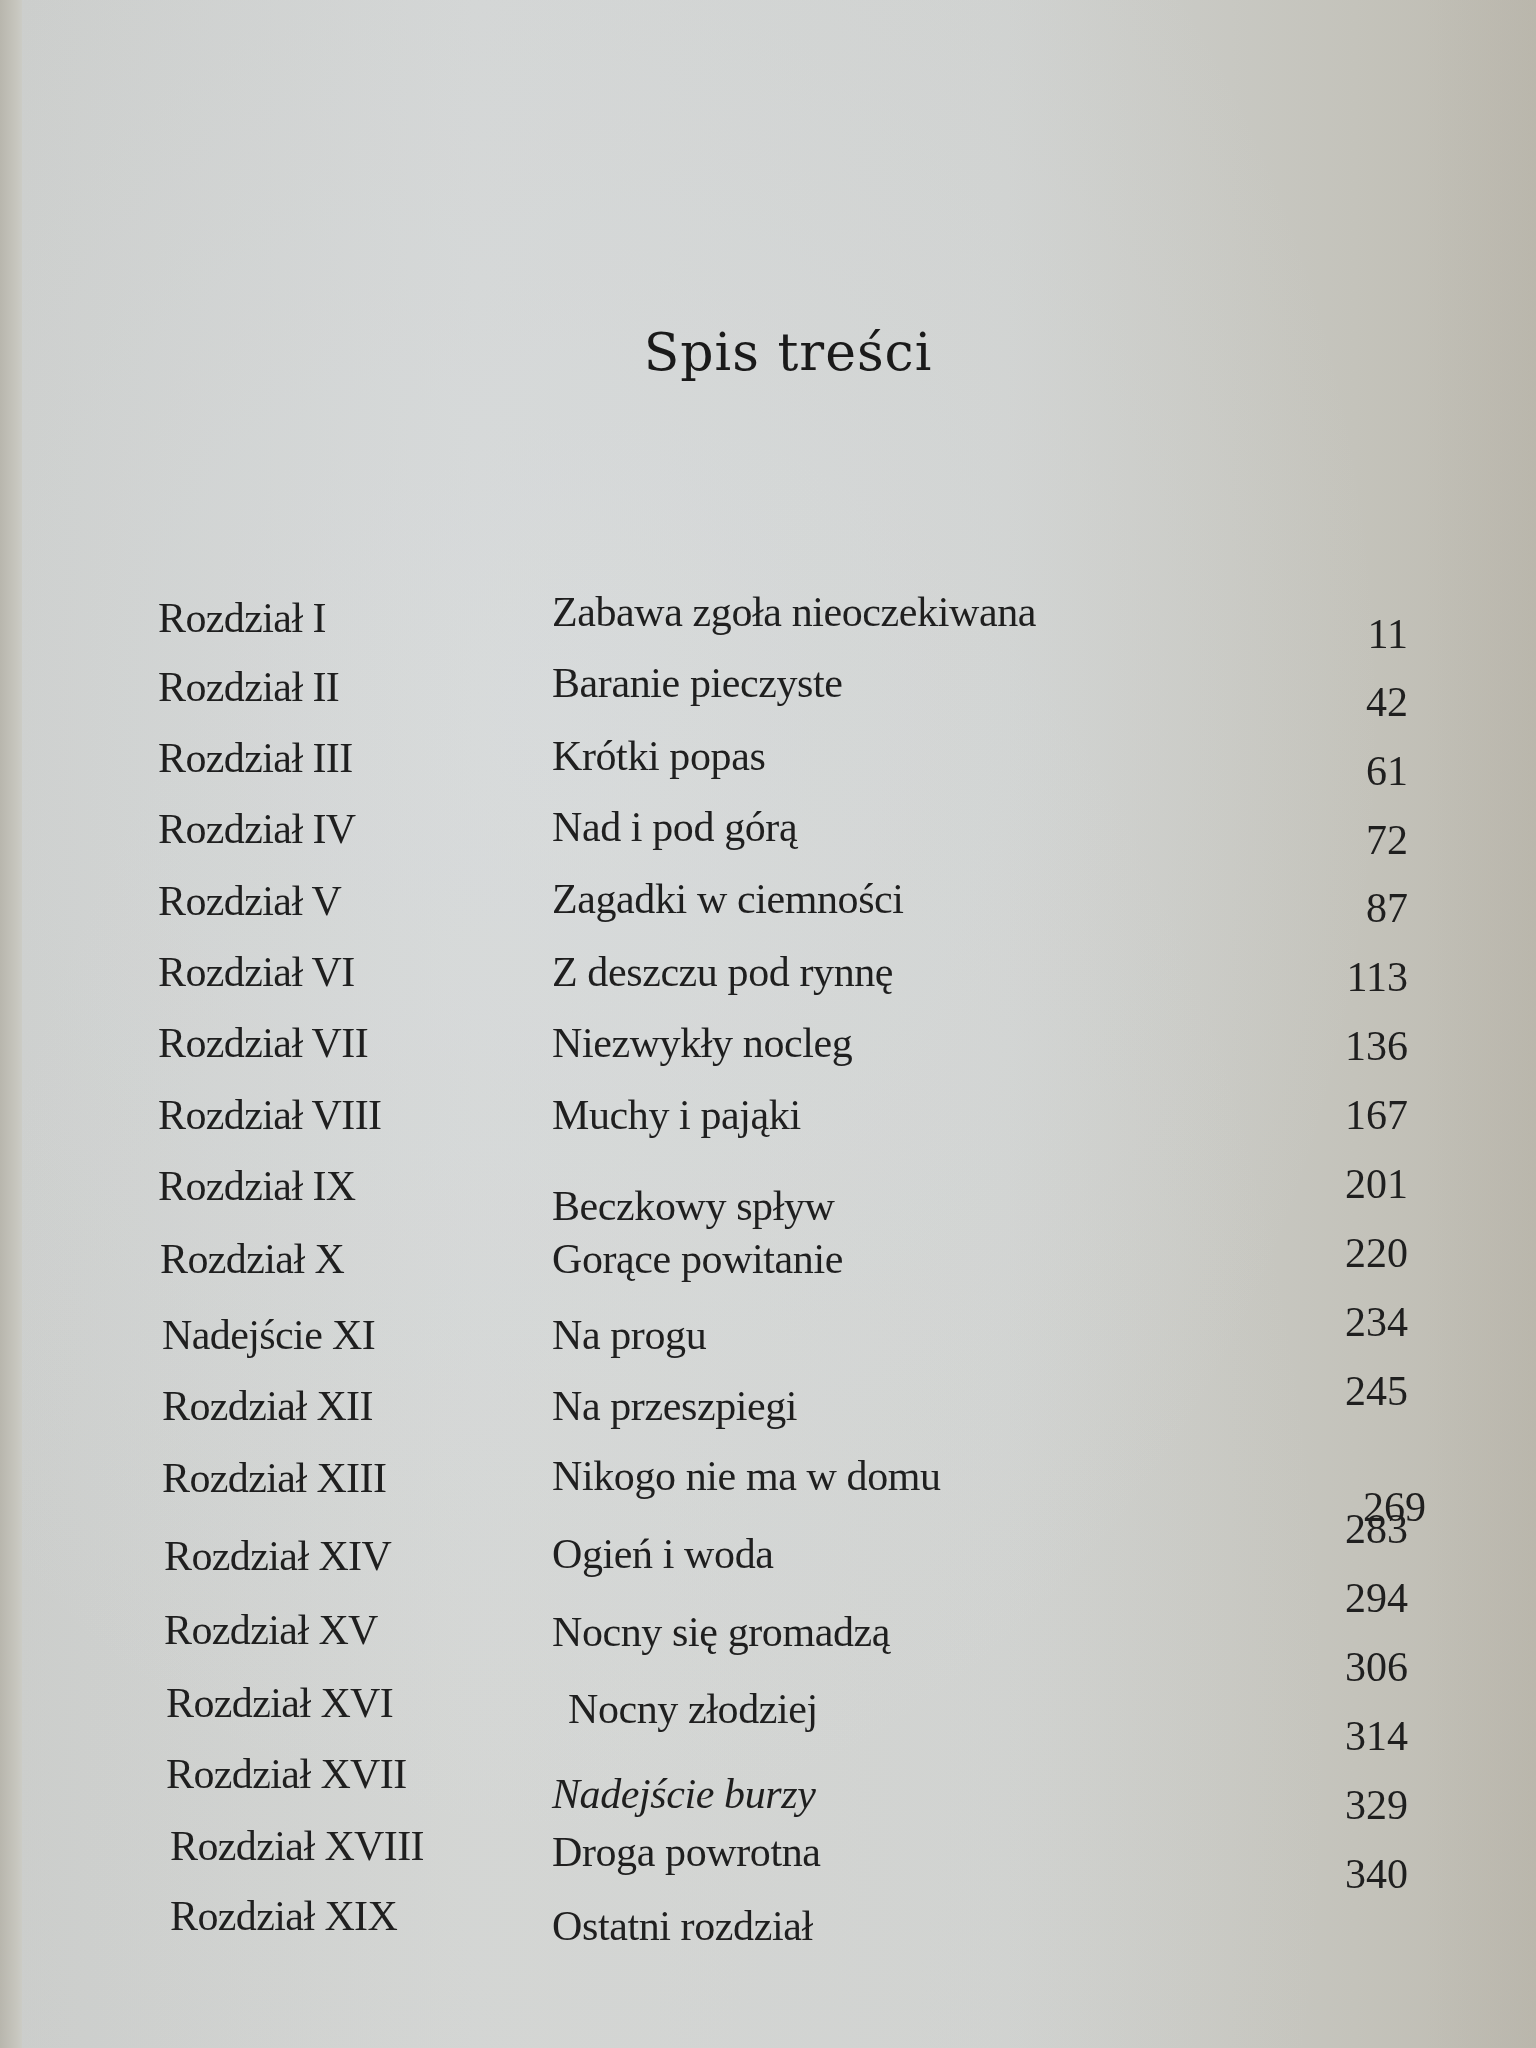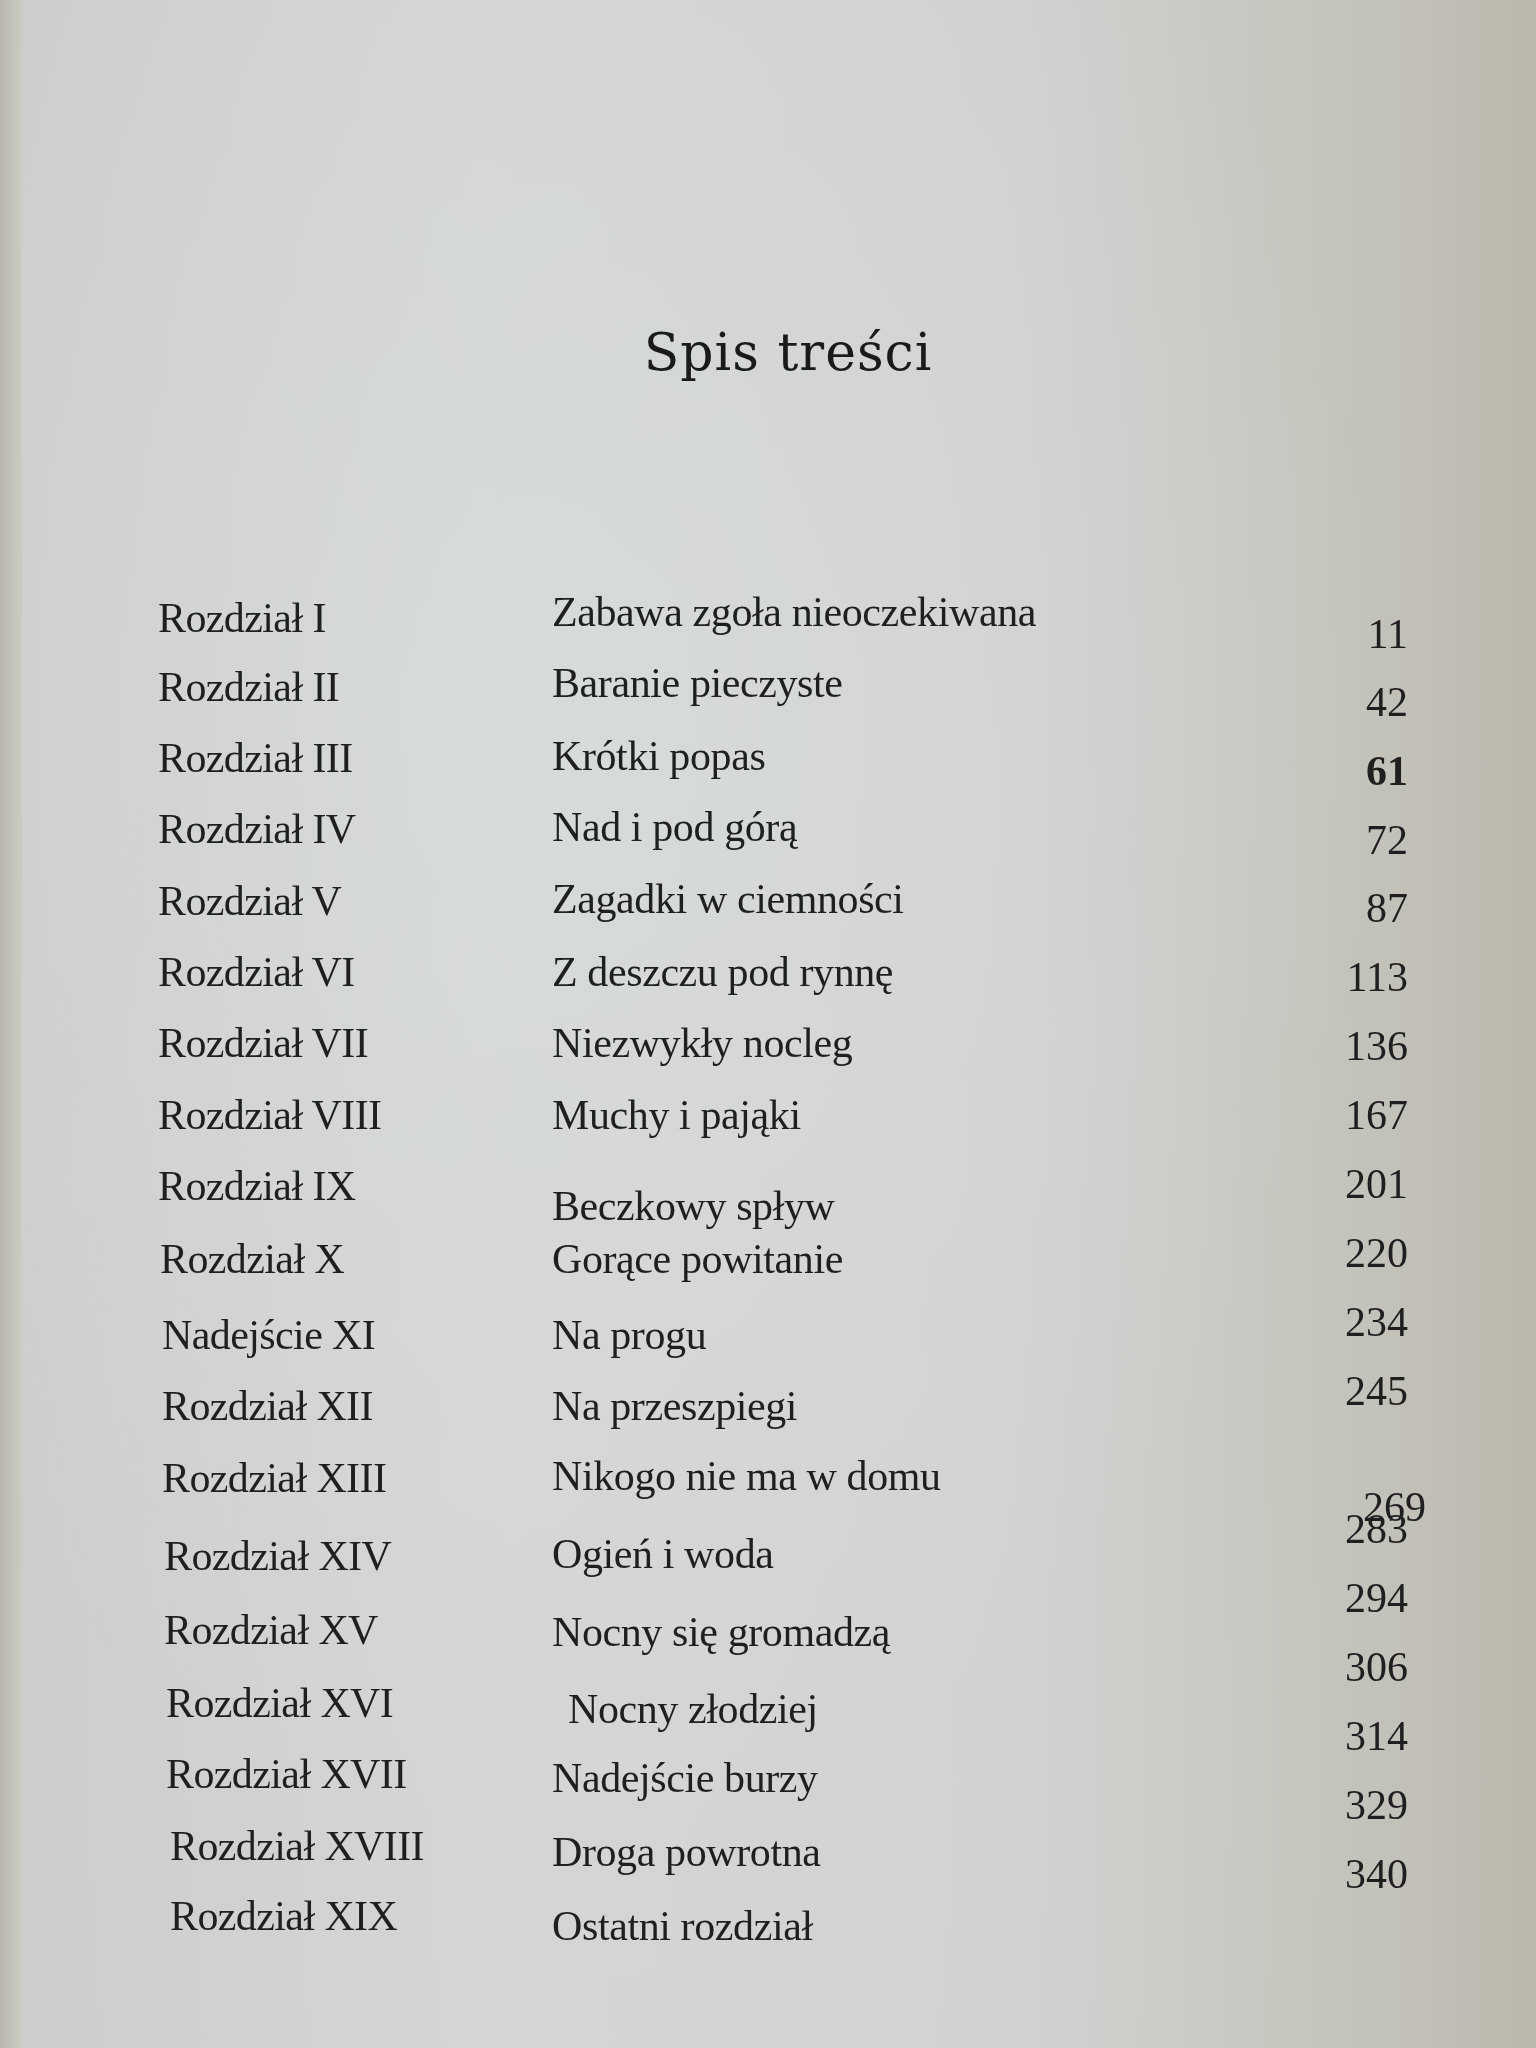--- a/index.html
+++ b/index.html
@@ -146,34 +146,34 @@
   <div class="toc-row" style="left:164px; top:1602px;">
     <span class="toc-chapter">Rozdział XV</span>
     <span class="toc-title" style="left:388px; top:2px;">Nocny się gromadzą</span>
   </div>
   <div class="toc-row" style="left:166px; top:1675px;">
     <span class="toc-chapter">Rozdział XVI</span>
     <span class="toc-title" style="left:386px; top:6px;margin-left:16px;">Nocny złodziej</span>
   </div>
   <div class="toc-row" style="left:166px; top:1746px;">
     <span class="toc-chapter">Rozdział XVII</span>
-    <span class="toc-title" style="left:386px; top:4px;">Nadejście burzy</span>
+    <span class="toc-title" style="left:386px; top:20px;font-style:italic;">Nadejście burzy</span>
   </div>
   <div class="toc-row" style="left:170px; top:1818px;">
     <span class="toc-chapter">Rozdział XVIII</span>
     <span class="toc-title" style="left:382px; top:6px;">Droga powrotna</span>
   </div>
   <div class="toc-row" style="left:170px; top:1888px;">
     <span class="toc-chapter">Rozdział XIX</span>
     <span class="toc-title" style="left:382px; top:10px;">Ostatni rozdział</span>
   </div>
 
   <span class="toc-row toc-page" style="left:1318px; top:606px;">11</span>
   <span class="toc-row toc-page" style="left:1318px; top:674px;">42</span>
-  <span class="toc-row toc-page" style="left:1318px; top:743px;font-weight:bold;">61</span>
+  <span class="toc-row toc-page" style="left:1318px; top:743px;">61</span>
   <span class="toc-row toc-page" style="left:1318px; top:812px;">72</span>
   <span class="toc-row toc-page" style="left:1318px; top:880px;">87</span>
   <span class="toc-row toc-page" style="left:1318px; top:949px;">113</span>
   <span class="toc-row toc-page" style="left:1318px; top:1018px;">136</span>
   <span class="toc-row toc-page" style="left:1318px; top:1087px;">167</span>
   <span class="toc-row toc-page" style="left:1318px; top:1156px;">201</span>
   <span class="toc-row toc-page" style="left:1318px; top:1225px;">220</span>
   <span class="toc-row toc-page" style="left:1318px; top:1294px;">234</span>
   <span class="toc-row toc-page" style="left:1318px; top:1363px;">245</span>
   <span class="toc-row toc-page" style="left:1336px; top:1432px;margin-top:47px;">269</span>

